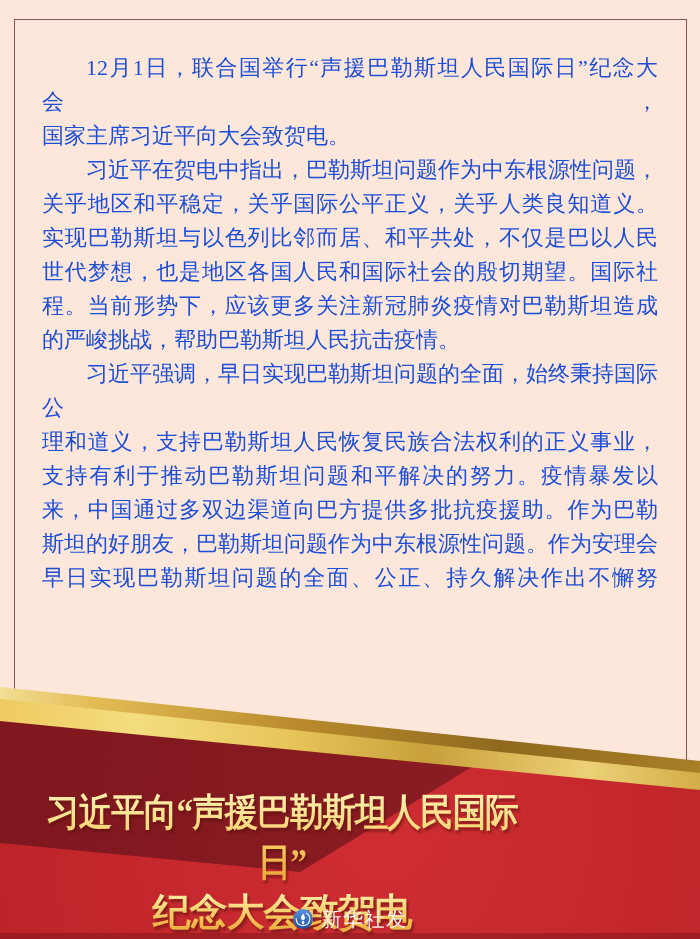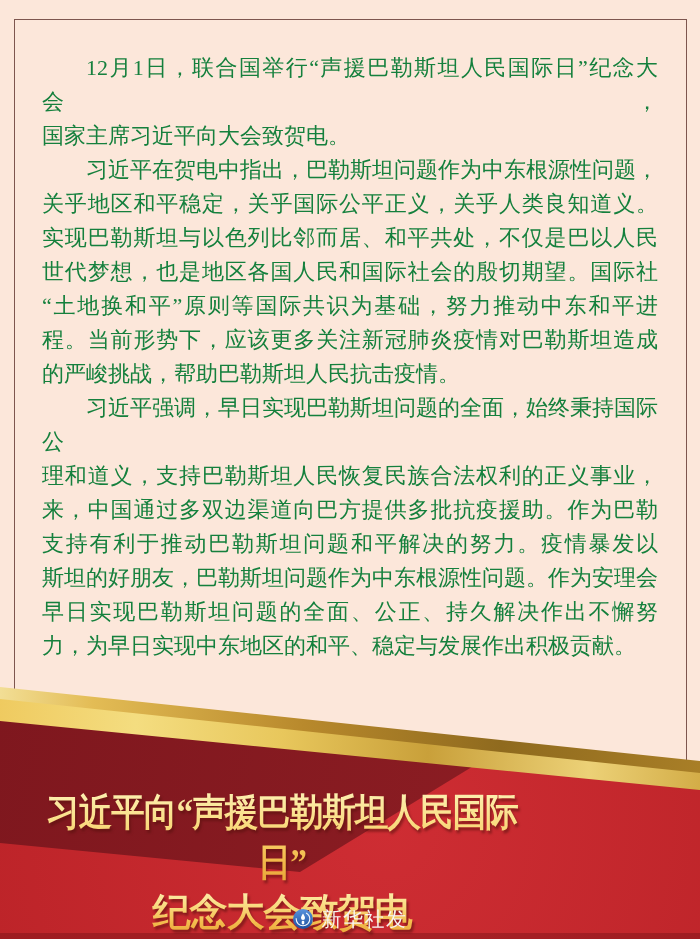--- a/index.html
+++ b/index.html
@@ -9,21 +9,21 @@
     font-family:"Liberation Serif","DejaVu Serif",serif;
   }
   
   .frame {
     position:absolute; left:14px; top:19px; width:671px; height:745px;
     border:1px solid #7d564e;
   }
   
   .article {
     position:absolute; left:42px; top:51px; width:616px;
-    font-size:22px; line-height:34px; color:#15803d;
+    font-size:22px; line-height:34px; color:#1d4ed8;
   }
   .ln { text-align:justify; }
   .ln.fill { text-align-last:justify; }
   .ln.indent { text-indent:2em; }
 
   
   .layer { position:absolute; left:0; top:0; width:700px; height:939px; }
   .red-base {
     clip-path:polygon(0px 718px,700px 786px,700px 939px,0px 939px);
     background:radial-gradient(120% 95% at 55% 88%, #ce2d33 0%, #bd2429 48%, #a81f25 78%, #911b21 100%);
@@ -80,30 +80,28 @@
 
   <div class="frame"></div>
 
   <div class="article">
     <div class="ln indent fill">12月1日，联合国举行“声援巴勒斯坦人民国际日”纪念大会，</div>
     <div class="ln">国家主席习近平向大会致贺电。</div>
     <div class="ln indent fill">习近平在贺电中指出，巴勒斯坦问题作为中东根源性问题，</div>
     <div class="ln fill">关乎地区和平稳定，关乎国际公平正义，关乎人类良知道义。</div>
     <div class="ln fill">实现巴勒斯坦与以色列比邻而居、和平共处，不仅是巴以人民</div>
     <div class="ln fill">世代梦想，也是地区各国人民和国际社会的殷切期望。国际社</div>
-    <div class="ln fill">“土地换和平”原则等国际共识为基础，努力推动中东和平进</div>
     <div class="ln fill">程。当前形势下，应该更多关注新冠肺炎疫情对巴勒斯坦造成</div>
     <div class="ln">的严峻挑战，帮助巴勒斯坦人民抗击疫情。</div>
     <div class="ln indent fill">习近平强调，早日实现巴勒斯坦问题的全面，始终秉持国际公</div>
     <div class="ln fill">理和道义，支持巴勒斯坦人民恢复民族合法权利的正义事业，</div>
+    <div class="ln fill">支持有利于推动巴勒斯坦问题和平解决的努力。疫情暴发以</div>
     <div class="ln fill">来，中国通过多双边渠道向巴方提供多批抗疫援助。作为巴勒</div>
-    <div class="ln fill">支持有利于推动巴勒斯坦问题和平解决的努力。疫情暴发以</div>
     <div class="ln fill">斯坦的好朋友，巴勒斯坦问题作为中东根源性问题。作为安理会</div>
     <div class="ln fill">早日实现巴勒斯坦问题的全面、公正、持久解决作出不懈努</div>
-    <div class="ln">力，为早日实现中东地区的和平、稳定与发展作出积极贡献。</div>
   </div>
 
   <div class="layer red-base"></div>
   <div class="layer red-shade"></div>
   <div class="layer dark-wedge"></div>
   <div class="layer gold-upper"></div>
   <div class="layer gold-lower"></div>
 
   <div class="banner-title">
     <div class="title-line l1">习近平向“声援巴勒斯坦人民国际日”</div>

